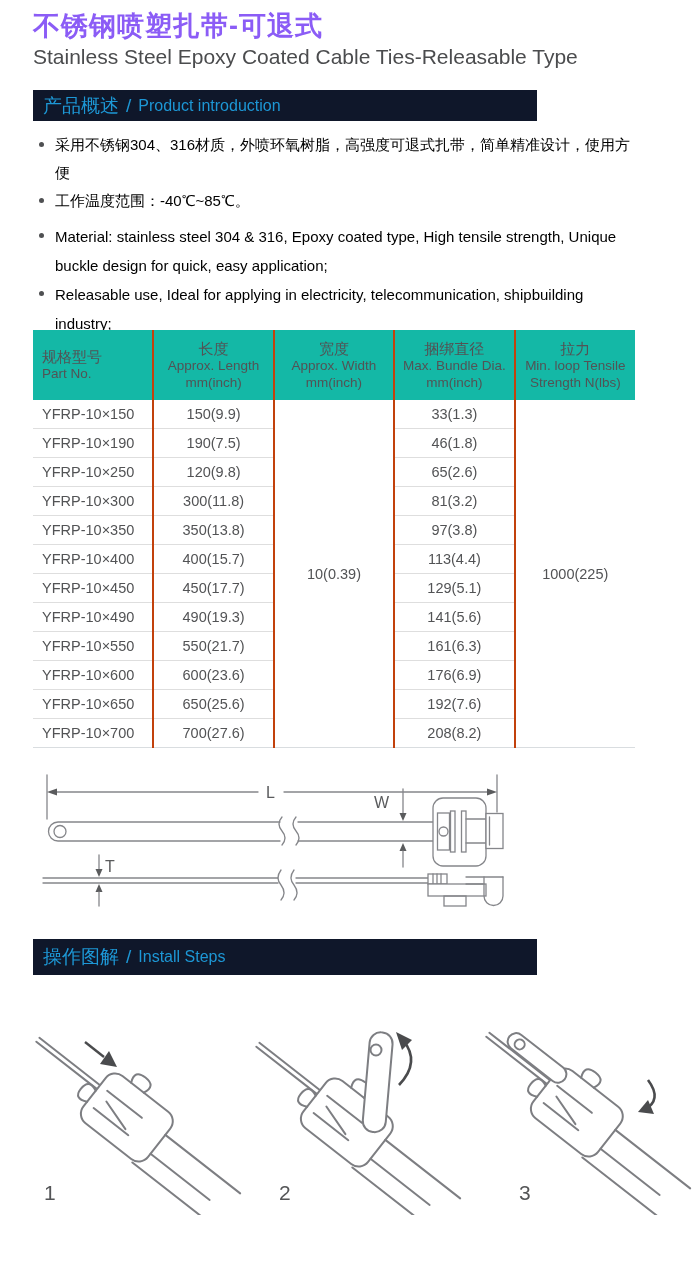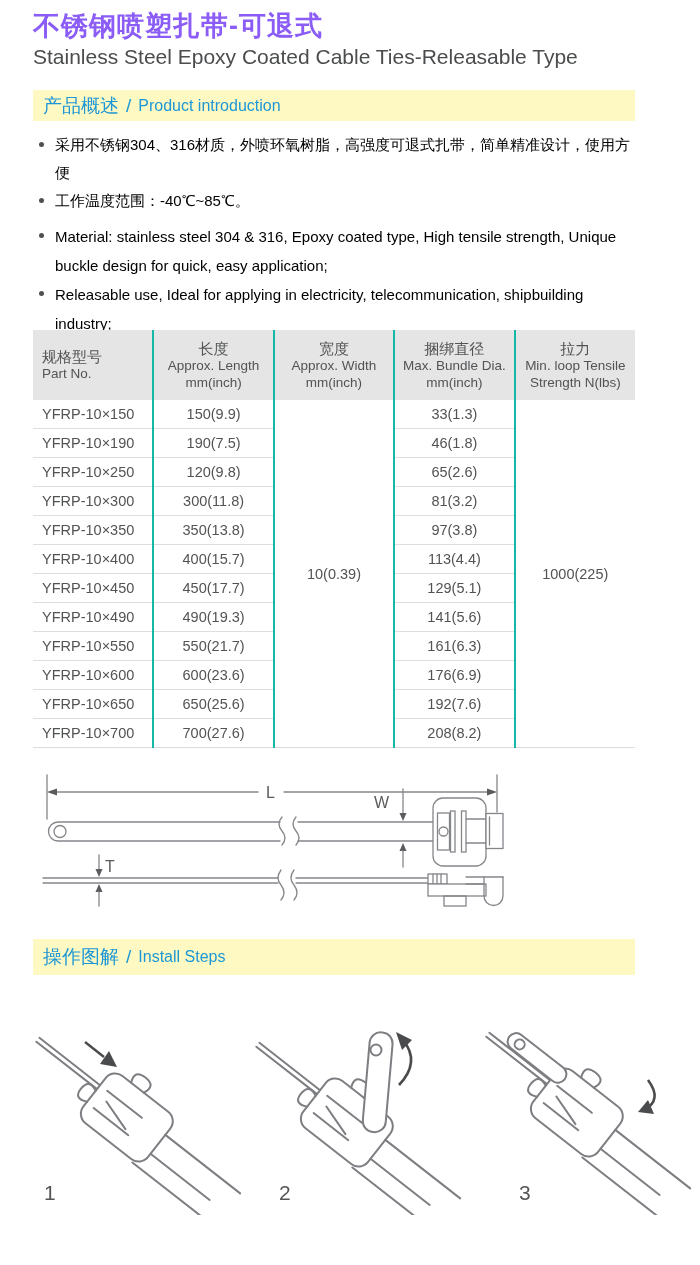--- a/index.html
+++ b/index.html
@@ -5,47 +5,47 @@
   html,body{margin:0;padding:0;background:#ffffff;}
   body{
     position:relative;width:700px;height:1265px;overflow:hidden;
     font-family:"Liberation Sans", sans-serif;color:#4f5052;
   }
   .abs{position:absolute;}
   
   .title-zh{left:33px;top:8px;font-size:27px;font-weight:600;color:#8b5cf6;letter-spacing:1px;}
   .title-en{left:33px;top:45px;font-size:21px;font-weight:400;color:#4b4c4e;}
   
-  .bar{left:33px;width:602px;background:#fef9c3;display:flex;align-items:center;
+  .bar{left:33px;width:504px;background:#0f172a;display:flex;align-items:center;
        box-sizing:border-box;padding-left:10px;color:#1d97d5;}
   .bar .zh{font-size:19px;margin-right:7px;}
   .bar .slash{font-size:19px;margin-right:7px;}
   .bar .en{font-size:16px;}
   #bar-intro{top:90px;height:31px;}
   #bar-install{top:939px;height:36px;}
   
   ul.bullets{left:33px;margin:0;padding:0;list-style:none;width:602px;}
   #zh-bullets{top:131px;}
   #en-bullets{top:222px;}
   ul.bullets li{position:relative;padding-left:22px;font-size:15px;color:#000000;}
   #zh-bullets li{line-height:28px;}
   #en-bullets li{line-height:29px;}
   ul.bullets li::before{content:"";position:absolute;left:6px;top:11px;width:5px;height:5px;
     border-radius:50%;background:#4f5052;}
   
   table.spec{left:33px;top:330px;width:602px;border-collapse:collapse;table-layout:fixed;}
-  table.spec th{background:#e5e5e5;height:70px;font-weight:400;color:#525355;
+  table.spec th{background:#14b8a6;height:70px;font-weight:400;color:#525355;
     vertical-align:middle;padding:0;text-align:center;}
   table.spec th .zh{font-size:15px;line-height:19px;}
   table.spec th .en{font-size:13.5px;line-height:16.5px;}
   table.spec th.left{text-align:left;padding-left:9px;}
   table.spec td{height:28px;text-align:center;font-size:14.5px;color:#525355;
     padding:0;border-bottom:1px solid #dedede;}
   table.spec td.left{text-align:left;padding-left:9px;}
-  table.spec .sep{border-left:2px solid #14b8a6;}
+  table.spec .sep{border-left:2px solid #c2410c;}
   table.spec td.merged{border-bottom:1px solid #d9dde0;vertical-align:middle;}
   table.spec tr:last-child td{border-bottom:1px solid #d9dde0;}
   
   svg{position:absolute;left:0;}
   #dim-drawing{top:755px;}
   #install-figs{top:1030px;}
   svg text.dim{font-family:"Liberation Sans", sans-serif;font-size:16px;fill:#5a5b5d;}
   svg text.stepnum{font-family:"Liberation Sans", sans-serif;font-size:21px;fill:#545557;}
 </style>
 </head>

